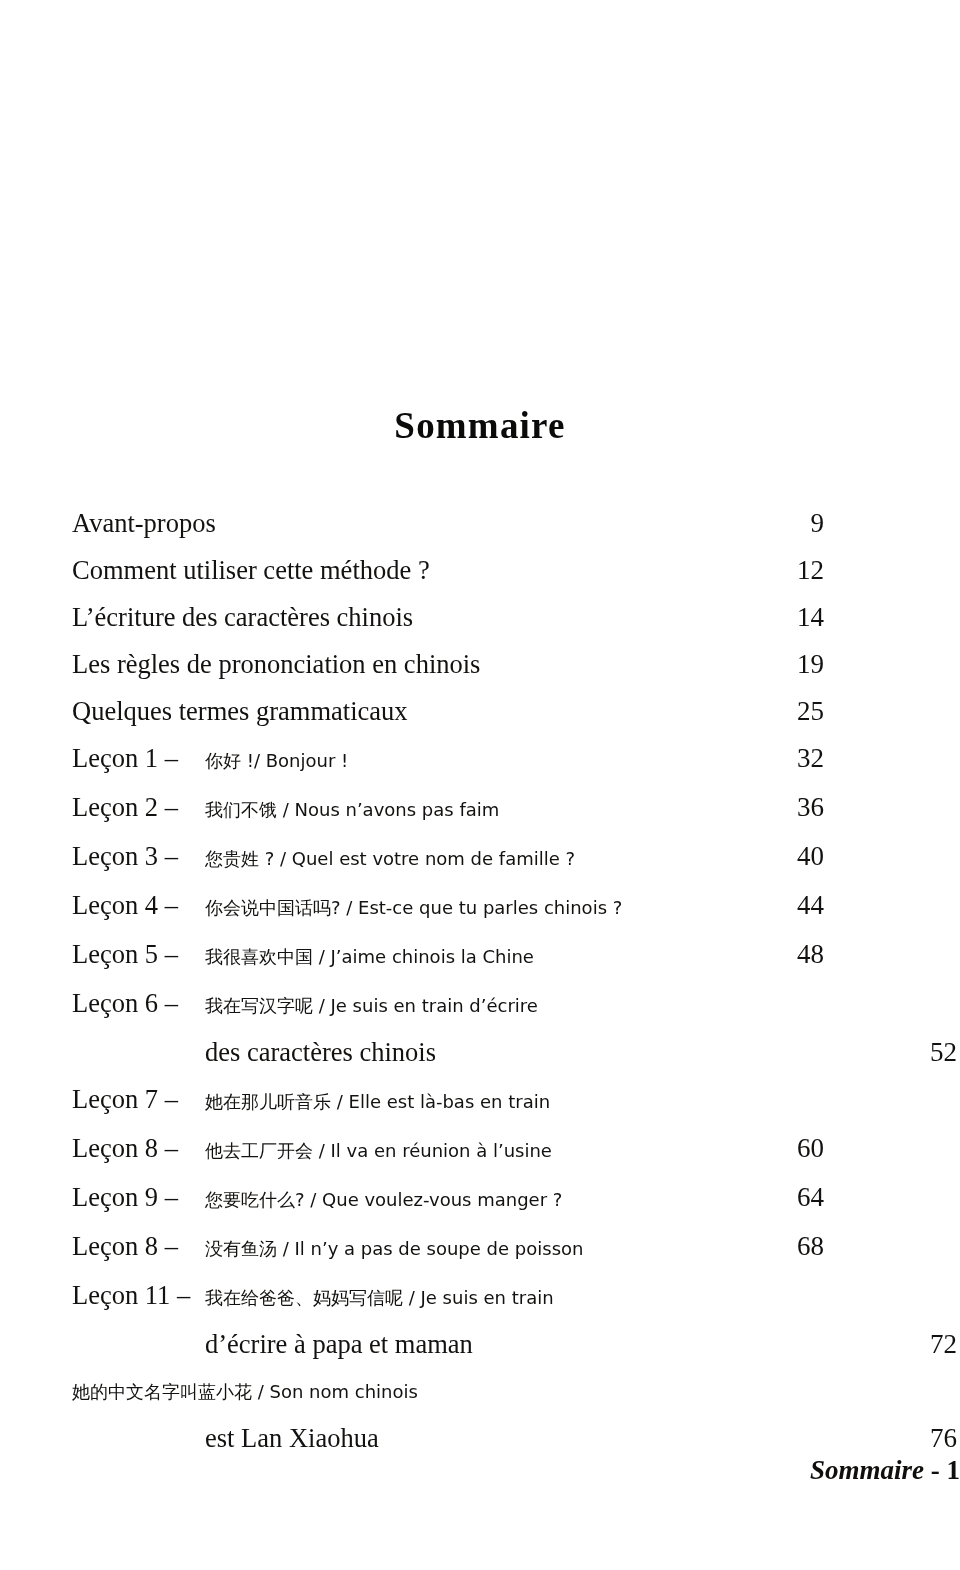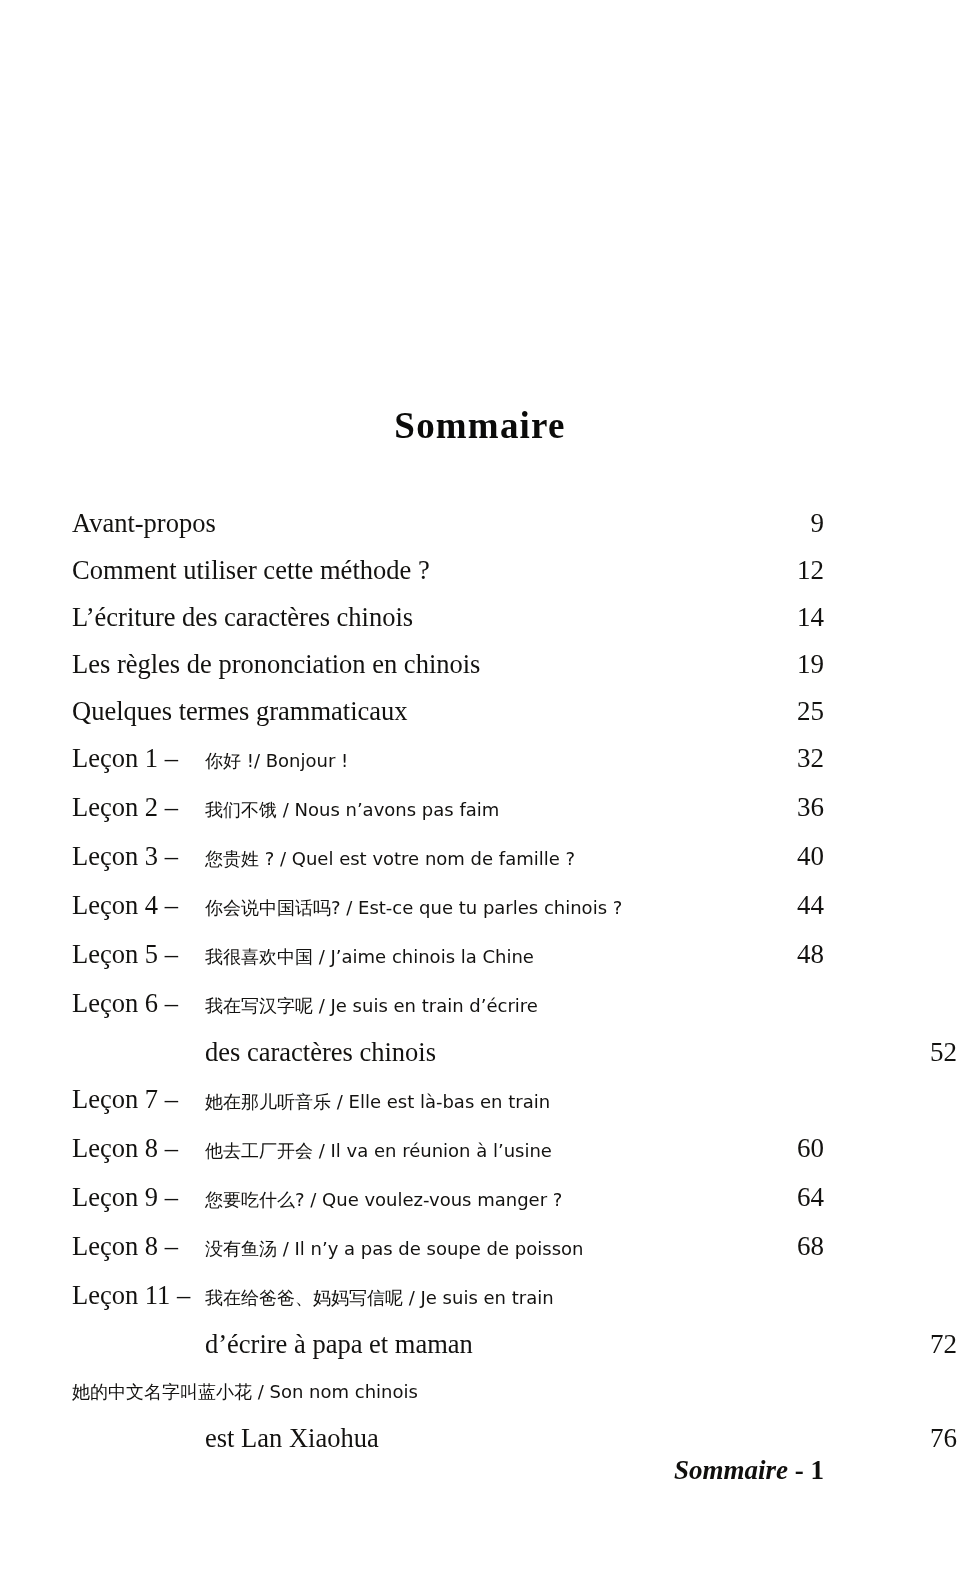--- a/index.html
+++ b/index.html
@@ -109,21 +109,20 @@
     font-family: "DejaVu Sans", "Liberation Sans", sans-serif;
     font-size: 18px;
   }
 
   
   .footer {
     position: absolute;
     top: 1455px;
     left: 0;
     width: 960px;
-    padding-right: 136px;
     box-sizing: border-box;
     text-align: right;
     font-size: 27px;
     font-weight: bold;
     color: #100f0d;
   }
   .footer .f-italic { font-style: italic; }
   .footer .f-roman { font-style: normal; }
 </style>
 </head>

